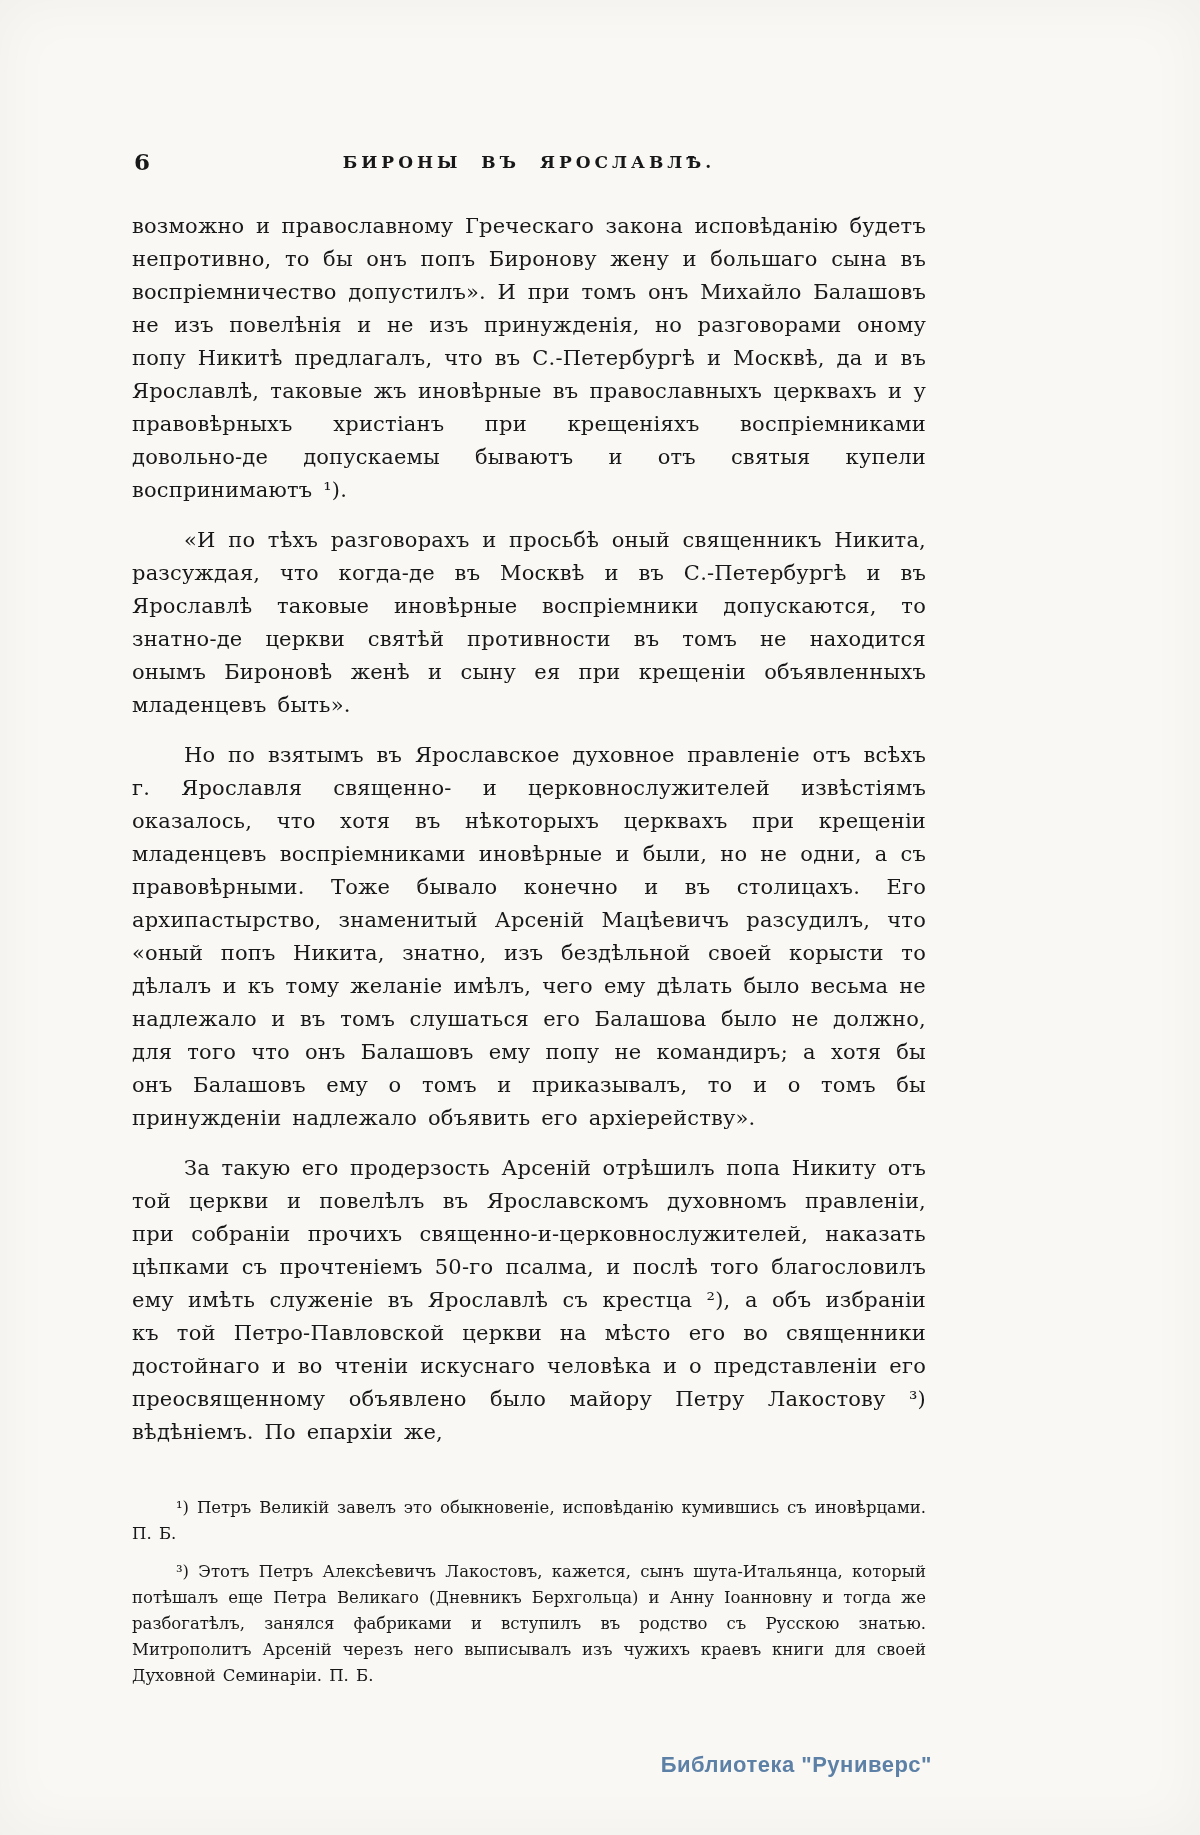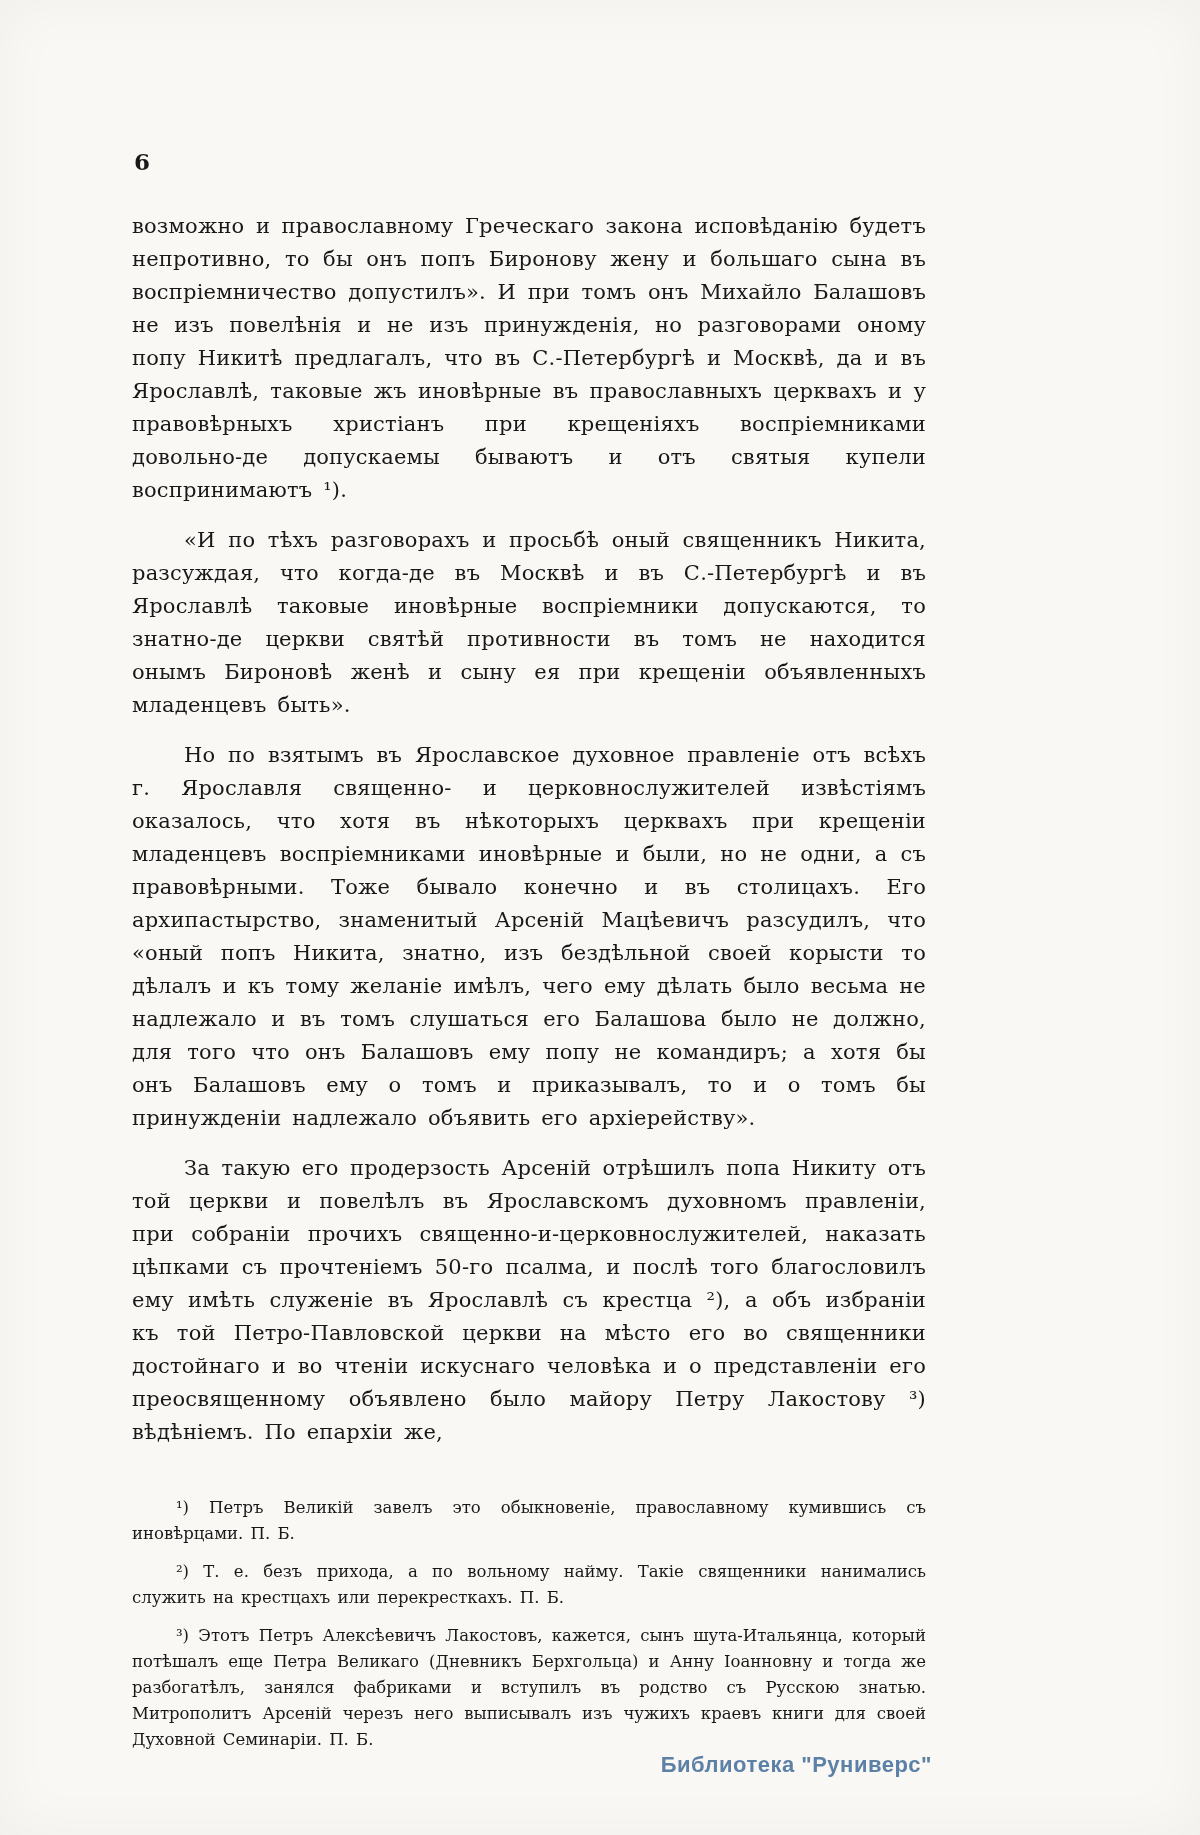--- a/index.html
+++ b/index.html
@@ -83,31 +83,31 @@
   }
 </style>
 </head>
 <body>
 
 <div class="page">
   <div class="content">
 
     <div class="header">
       <span class="page-num">6</span>
+      <span class="running-title">БИРОНЫ ВЪ ЯРОСЛАВЛѢ.</span>
     </div>
 
     <div class="bodytext">
       <p class="first">возможно и православному Греческаго закона исповѣданію будетъ непротивно, то бы онъ попъ Биронову жену и большаго сына въ воспріемничество допустилъ». И при томъ онъ Михайло Балашовъ не изъ повелѣнія и не изъ принужденія, но разговорами оному попу Никитѣ предлагалъ, что въ С.-Петербургѣ и Москвѣ, да и въ Ярославлѣ, таковые жъ иновѣрные въ православныхъ церквахъ и у правовѣрныхъ христіанъ при крещеніяхъ воспріемниками довольно-де допускаемы бываютъ и отъ святыя купели воспринимаютъ ¹).</p>
       <p>«И по тѣхъ разговорахъ и просьбѣ оный священникъ Никита, разсуждая, что когда-де въ Москвѣ и въ С.-Петербургѣ и въ Ярославлѣ таковые иновѣрные воспріемники допускаются, то знатно-де церкви святѣй противности въ томъ не находится онымъ Бироновѣ женѣ и сыну ея при крещеніи объявленныхъ младенцевъ быть».</p>
       <p>Но по взятымъ въ Ярославское духовное правленіе отъ всѣхъ г. Ярославля священно- и церковнослужителей извѣстіямъ оказалось, что хотя въ нѣкоторыхъ церквахъ при крещеніи младенцевъ воспріемниками иновѣрные и были, но не одни, а съ правовѣрными. Тоже бывало конечно и въ столицахъ. Его архипастырство, знаменитый Арсеній Мацѣевичъ разсудилъ, что «оный попъ Никита, знатно, изъ бездѣльной своей корысти то дѣлалъ и къ тому желаніе имѣлъ, чего ему дѣлать было весьма не надлежало и въ томъ слушаться его Балашова было не должно, для того что онъ Балашовъ ему попу не командиръ; а хотя бы онъ Балашовъ ему о томъ и приказывалъ, то и о томъ бы принужденіи надлежало объявить его архіерейству».</p>
       <p>За такую его продерзость Арсеній отрѣшилъ попа Никиту отъ той церкви и повелѣлъ въ Ярославскомъ духовномъ правленіи, при собраніи прочихъ священно-и-церковнослужителей, наказать цѣпками съ прочтеніемъ 50-го псалма, и послѣ того благословилъ ему имѣть служеніе въ Ярославлѣ съ крестца ²), а объ избраніи къ той Петро-Павловской церкви на мѣсто его во священники достойнаго и во чтеніи искуснаго человѣка и о представленіи его преосвященному объявлено было майору Петру Лакостову ³) вѣдѣніемъ. По епархіи же,</p>
     </div>
 
     <div class="footnotes">
-      <p>¹) Петръ Великій завелъ это обыкновеніе, православному кумившись съ иновѣрцами. П. Б.</p>
-      <p>²) Т. е. безъ прихода, а по вольному найму. Такіе священники нанимались служить на крестцахъ или перекресткахъ. П. Б.</p>
+      <p>¹) Петръ Великій завелъ это обыкновеніе, исповѣданію кумившись съ иновѣрцами. П. Б.</p>
       <p>³) Этотъ Петръ Алексѣевичъ Лакостовъ, кажется, сынъ шута-Итальянца, который потѣшалъ еще Петра Великаго (Дневникъ Берхгольца) и Анну Іоанновну и тогда же разбогатѣлъ, занялся фабриками и вступилъ въ родство съ Русскою знатью. Митрополитъ Арсеній черезъ него выписывалъ изъ чужихъ краевъ книги для своей Духовной Семинаріи. П. Б.</p>
     </div>
 
   </div>
 
   <div class="watermark">Библиотека "Руниверс"</div>
 </div>
 
 </body></html>

